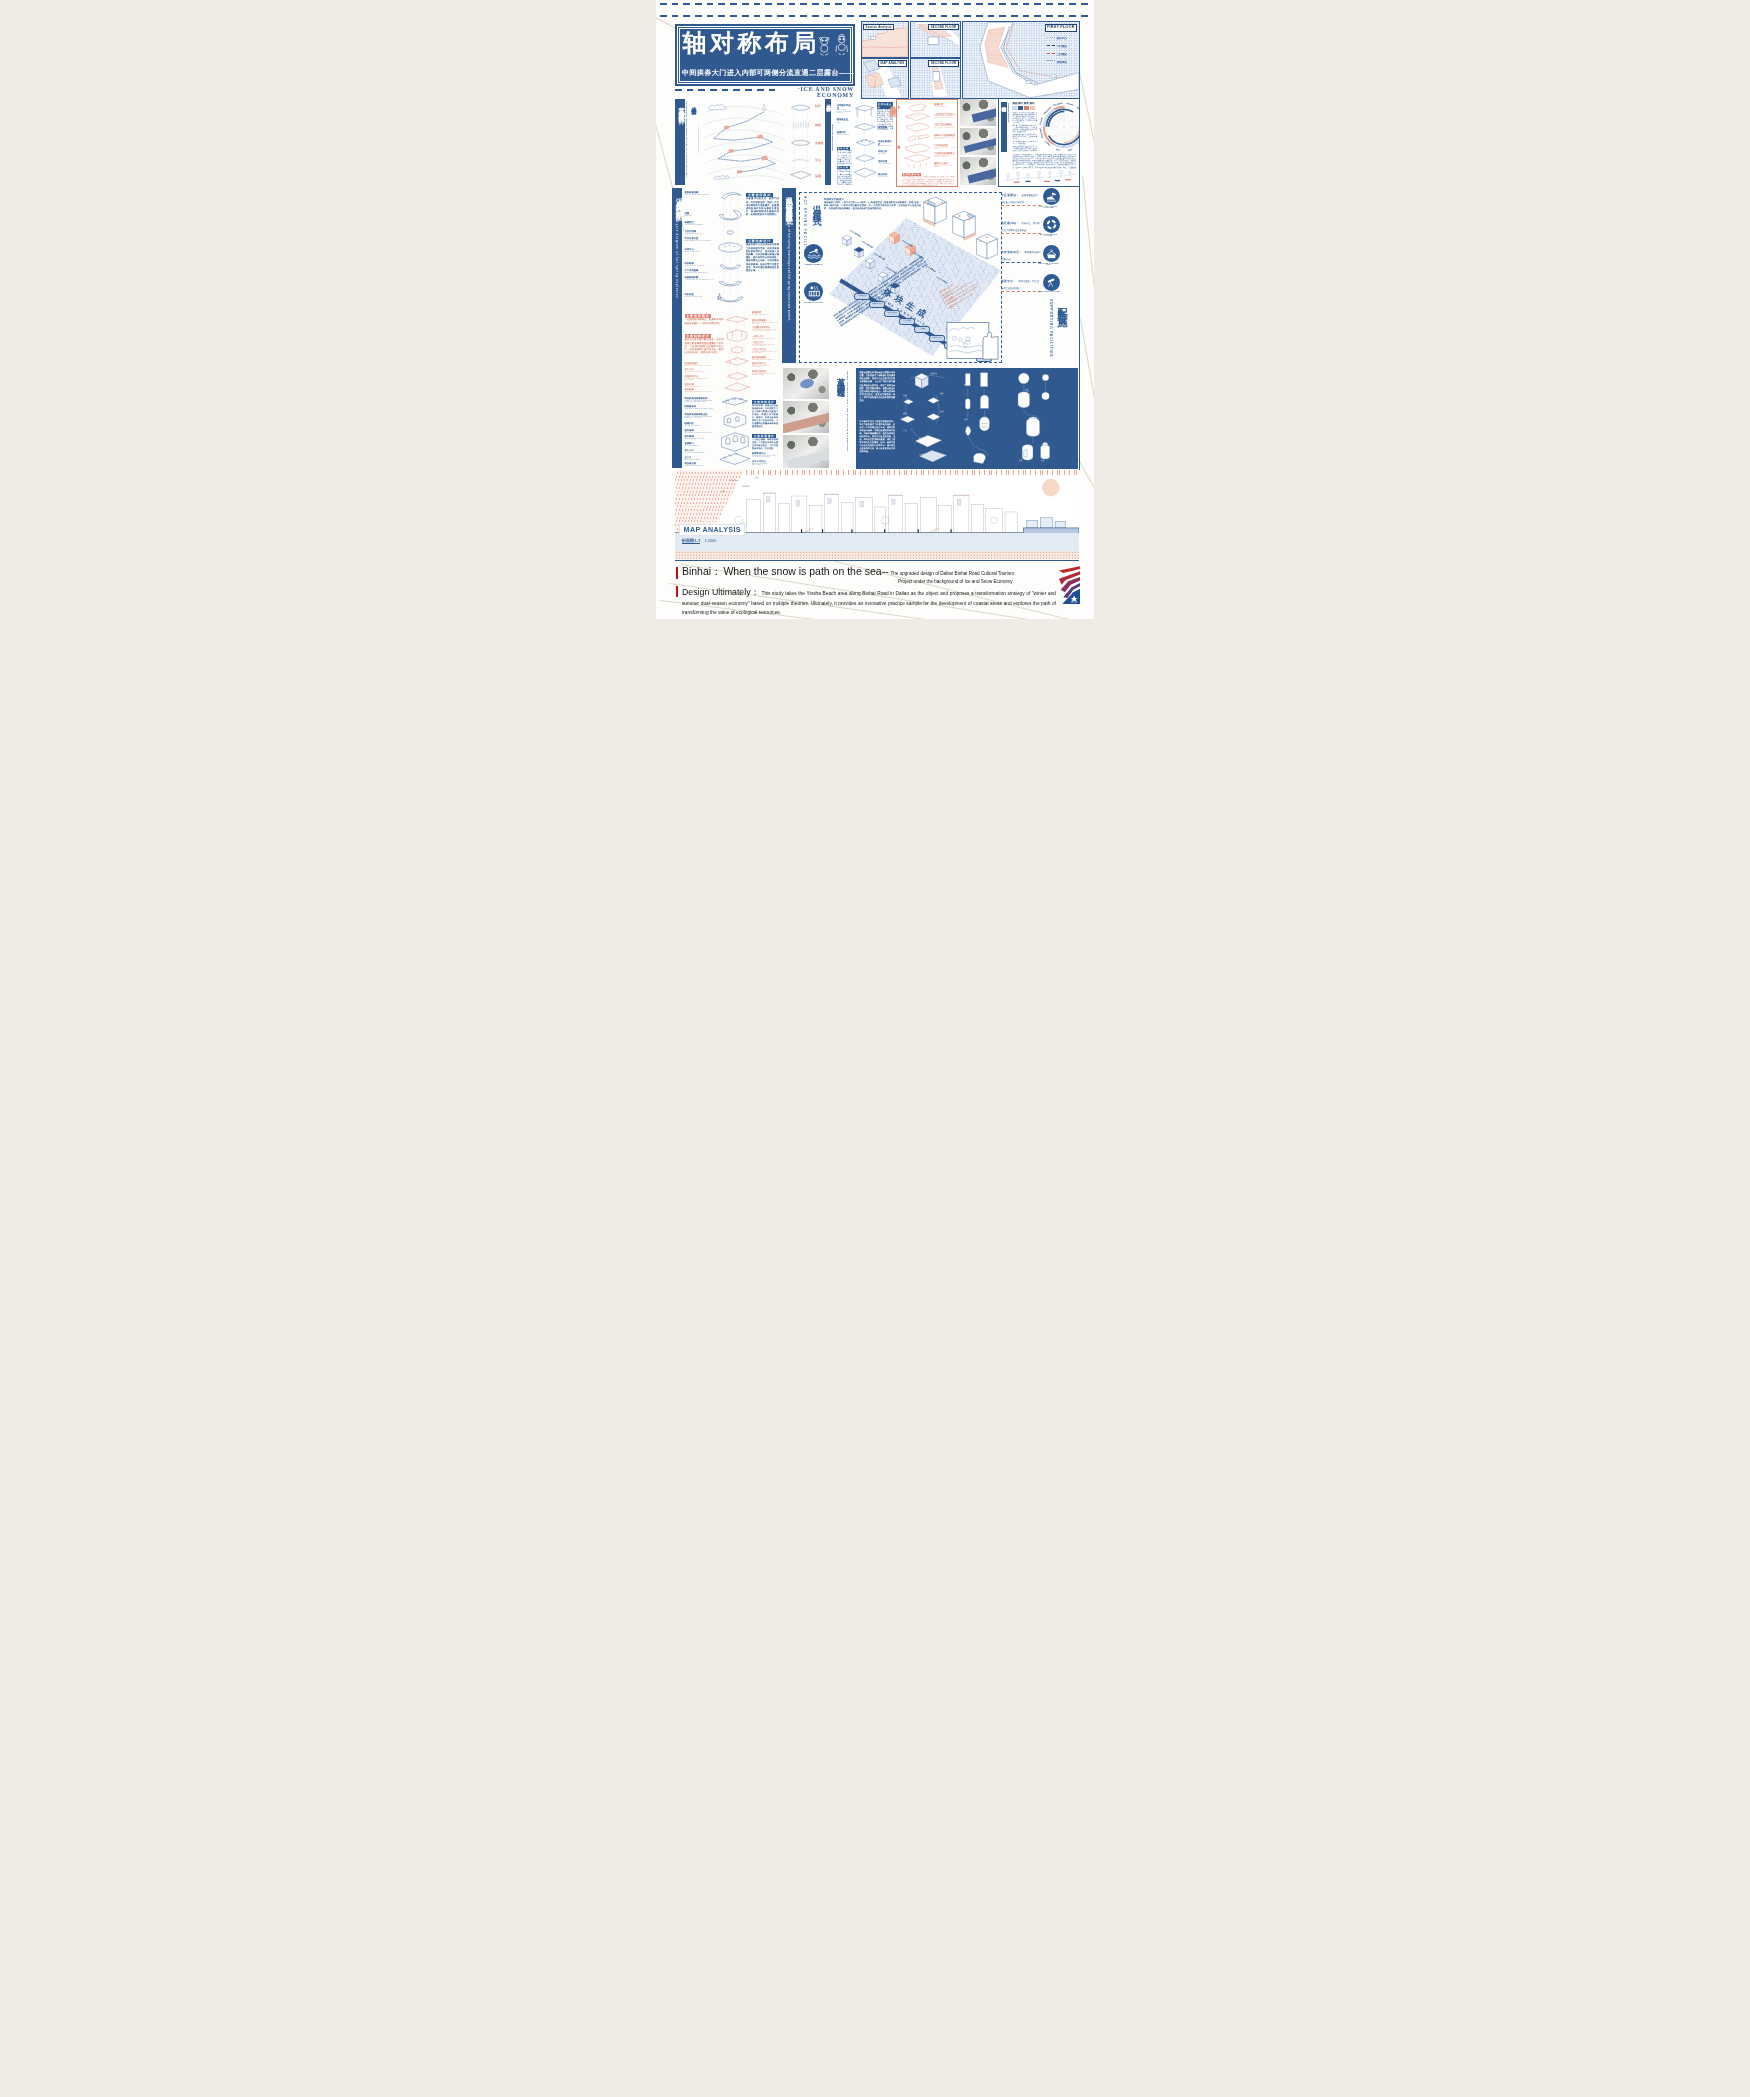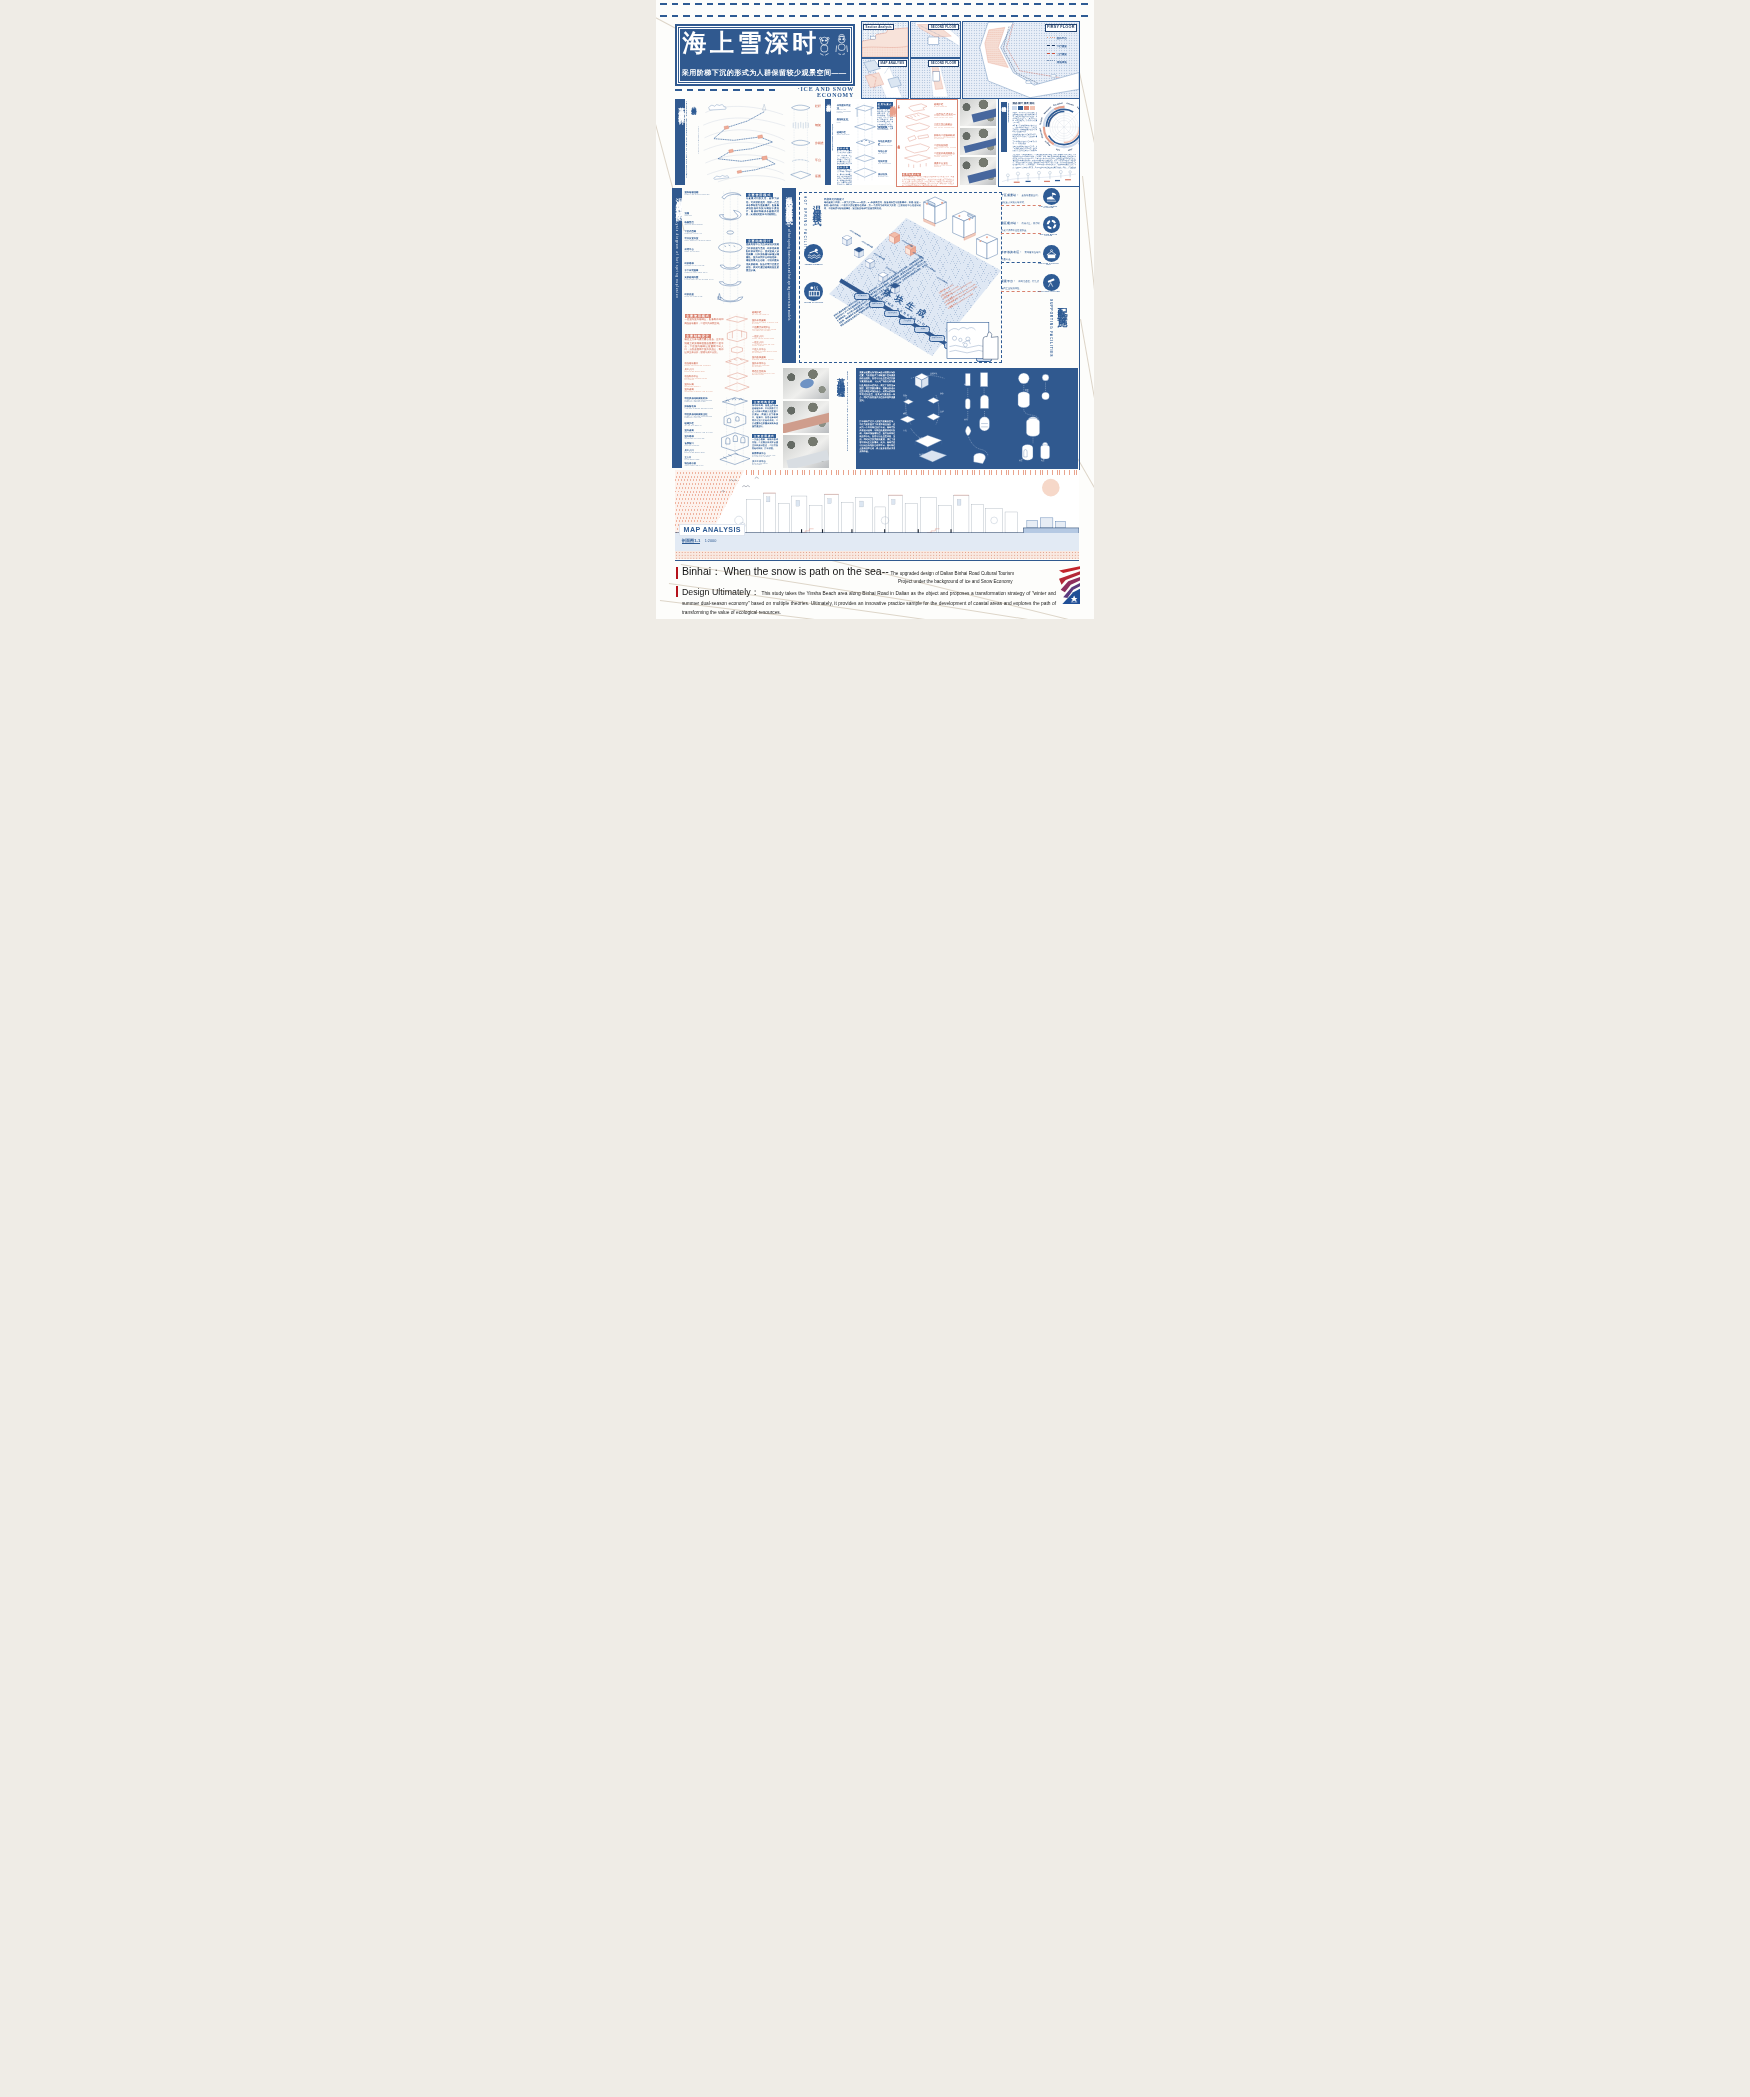--- a/index.html
+++ b/index.html
@@ -54,21 +54,21 @@
   <div class="deco" style="left:12.6px;top:583px;width:394px;transform:rotate(8deg);"></div>
   <div class="deco" style="left:4.2px;top:600px;width:294px;transform:rotate(7deg);"></div>
   <div class="deco" style="left:176px;top:560px;width:268px;transform:rotate(14deg);"></div>
 
   <div class="drule" style="left:4.2px;right:5px;top:3.4px;"></div>
   <div class="drule" style="left:4.2px;right:5px;top:15px;"></div>
 
   <div class="abs" style="left:19px;top:24px;width:180px;height:62px;background:#30598f;">
     <div class="abs" style="inset:2.1px;border:0.8px solid #fff;"></div>
     <div class="abs" style="inset:4.2px;border:0.4px solid #fff;"></div>
-    <div class="abs serif" style="left:7.6px;top:6.7px;width:138px;color:#fff;font-size:24px;font-weight:bold;letter-spacing:3.4px;line-height:1;">海上雪深时</div>
+    <div class="abs serif" style="left:7.6px;top:6.7px;width:138px;color:#fff;font-size:24px;font-weight:bold;letter-spacing:3.4px;line-height:1;">轴对称布局</div>
 
     <svg class="abs" style="left:143px;top:11px;" width="12.6" height="22" viewBox="0 0 30 52">
       <g stroke="#fff" stroke-width="1.6" fill="none">
         <circle cx="15" cy="14" r="9"></circle>
           <circle cx="6" cy="8" r="2.5"></circle>
           <circle cx="24" cy="8" r="2.5"></circle>
         <circle cx="11" cy="13" r="1.6" fill="#fff"></circle>
           <circle cx="19" cy="13" r="1.6" fill="#fff"></circle>
         <rect x="7" y="24" width="16" height="16" rx="6"></rect>
           <line x1="5" y1="44" x2="13" y2="48"></line>
@@ -82,21 +82,21 @@
         <circle cx="16" cy="16" r="8"></circle>
           <circle cx="12" cy="15" r="1.6" fill="#fff"></circle>
           <circle cx="20" cy="15" r="1.6" fill="#fff"></circle>
         <rect x="8" y="27" width="16" height="15" rx="6"></rect>
           <line x1="4" y1="30" x2="2" y2="46"></line>
           <line x1="28" y1="30" x2="30" y2="46"></line>
         <line x1="8" y1="50" x2="14" y2="52"></line>
           <line x1="24" y1="50" x2="18" y2="52"></line>
       </g>
     </svg>
-    <div class="abs" style="left:6.7px;top:44px;width:168px;color:#fff;font-size:7.1px;font-weight:bold;letter-spacing:0.4px;white-space:nowrap;">采用阶梯下沉的形式为人群保留较少观景空间——</div>
+    <div class="abs" style="left:6.7px;top:44px;width:168px;color:#fff;font-size:7.1px;font-weight:bold;letter-spacing:0.4px;white-space:nowrap;">中间拱券大门进入内部可两侧分流直通二层露台——</div>
   </div>
   <div class="drule" style="left:19px;width:103px;top:89px;"></div>
   <div class="abs serif" style="left:117px;top:86px;width:81px;text-align:right;color:#2e5b94;font-size:5.9px;font-weight:bold;letter-spacing:0.8px;">·ICE AND SNOW ECONOMY</div>
 
   <div class="panel dots" style="left:205px;top:21.4px;width:46px;height:35px;background-color:#fff;">
     <svg width="46" height="35" viewBox="0 0 110 84">
       <defs>
         <pattern id="vs" width="3" height="3" patternUnits="userSpaceOnUse">
             <line x1="1" y1="0" x2="1" y2="3" stroke="#a9c0dc" stroke-width="0.7"></line>
           </pattern>

